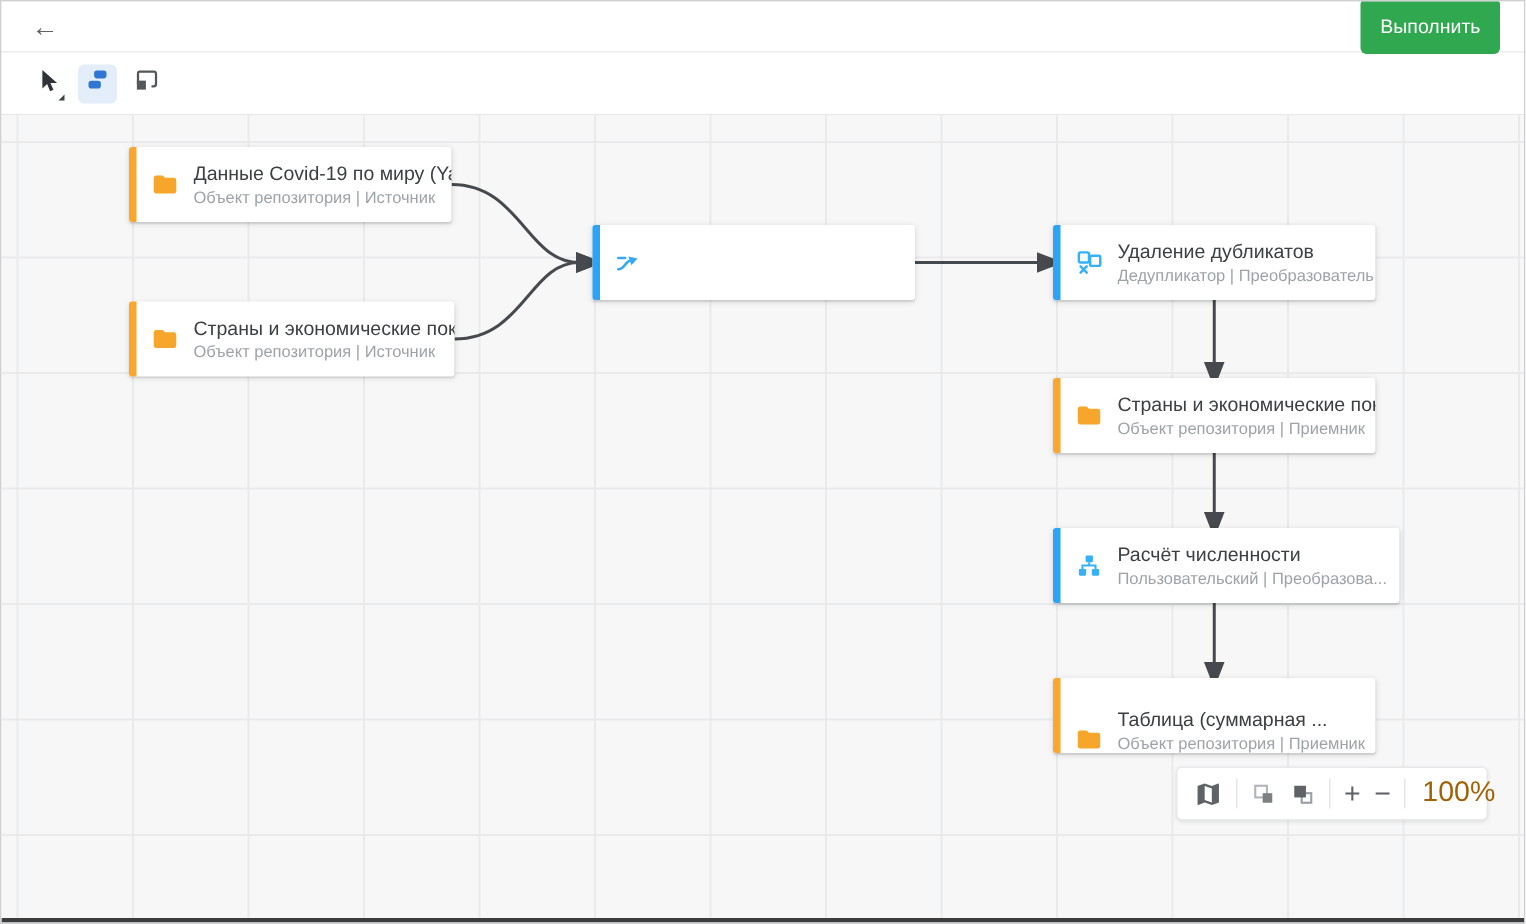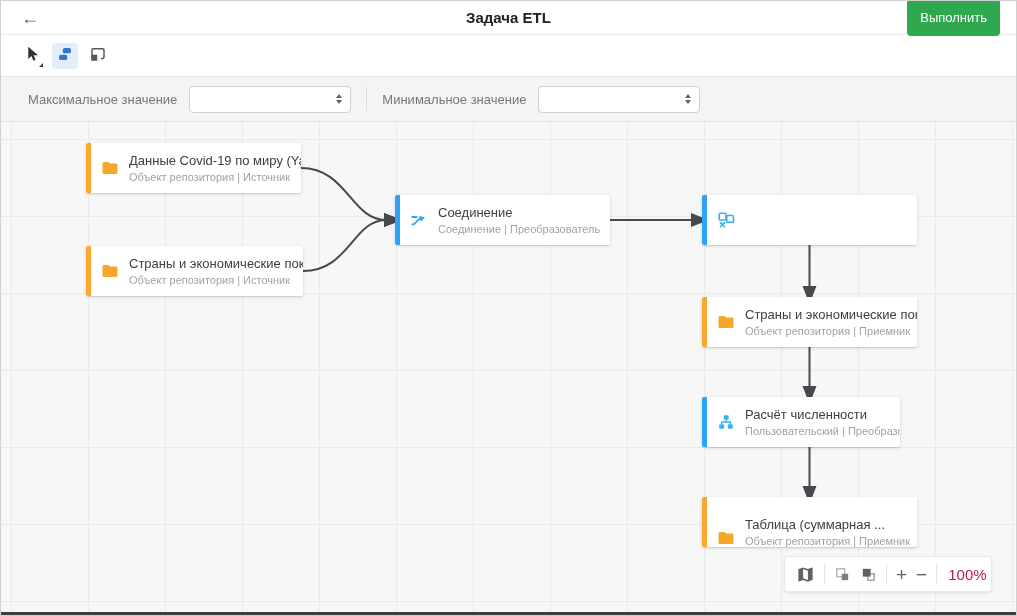--- a/index.html
+++ b/index.html
@@ -60,32 +60,31 @@
 
   
   .zoom-panel { position:absolute; left:783px; top:434px; width:208px; height:36px;
                 background:#fff; border:1px solid #e8e9ea; border-radius:4px;
                 box-shadow:0 1px 3px rgba(0,0,0,0.10);
                 display:flex; align-items:center; padding:0 11px; gap:9px; }
   .zdiv { width:1px; height:20px; background:#e4e5e7; flex:0 0 1px; }
   .zbtn { display:flex; align-items:center; justify-content:center; cursor:pointer;
           color:#5f6368; user-select:none; }
   .zbtn.text { font-size:19px; line-height:1; width:18px; }
-  .zoom-level { font-size:15px; color:#be185d; margin-left:2px; }
+  .zoom-level { font-size:19px; color:#a16207; margin-left:2px; }
 
   .bottom-strip { height:3px; flex:0 0 3px; background:#3d3d3d; }
 </style>
 </head>
 <body>
 
 <div class="app">
 
   <div class="header">
     <span class="back-btn">←</span>
-    <div class="page-title">Задача ETL</div>
     <button class="run-btn">Выполнить</button>
   </div>
 
   <div class="toolbar">
     <div class="tool">
       <span>
         <svg width="17" height="17" viewBox="0 0 20 20">
             <path d="M5,2 L5,16.5 L8.7,13 L11.1,18.6 L13.7,17.4 L11.3,12.1 L16.5,12.1 Z" fill="#2f3337"></path>
           </svg>
       </span>
@@ -102,39 +101,20 @@
     <div class="tool">
       <span>
         <svg width="18" height="18" viewBox="0 0 24 24">
           <path d="M8,18 L6,18 Q4,18 4,16 L4,7 Q4,7 4,6.5 Q4,5 5.5,5 L18,5 Q20,5 20,7 L20,16 Q20,18 18,18 L16,18" stroke="#54575b" stroke-width="2" fill="none"></path>
           <rect x="3" y="13" width="8" height="8" fill="#54575b"></rect>
         </svg>
       </span>
     </div>
   </div>
 
-  <div class="filterbar">
-    <span class="f-label">Максимальное значение</span>
-    <span class="f-input-wrap">
-      <input class="f-input" type="text" value="" style="">
-      <span class="spin">
-          <i class="up"></i>
-          <i class="down"></i>
-        </span>
-    </span>
-    <span class="f-divider"></span>
-    <span class="f-label">Минимальное значение</span>
-    <span class="f-input-wrap">
-      <input class="f-input" type="text" value="" style="">
-      <span class="spin">
-          <i class="up"></i>
-          <i class="down"></i>
-        </span>
-    </span>
-  </div>
 
   <div class="canvas" id="canvas">
     <svg id="edges">
       <defs>
         <marker id="arrow" markerWidth="10" markerHeight="8" refX="1" refY="3.5" orient="auto">
           <path d="M0,0 L9,3.5 L0,7 Z" fill="#46494d"></path>
         </marker>
       </defs>
     <path class="edge" d="M300,46 C346,46 350,98 385,98" marker-end="url(#arrow)"></path>
         <path class="edge" d="M302,149 C348,149 352,98 385,98" marker-end="url(#arrow)"></path>
@@ -170,48 +150,48 @@
   </div>
         <div class="node" style="left: 394px; top: 73px; width: 215px; height: 50px;">
     <span class="accent" style="background: rgb(43, 163, 247);"></span>
     <span class="nicon">
             <svg width="18" height="18" viewBox="0 0 24 24">
               <path d="M3,18 C9,18 9,10 15,10" stroke="#35a9f2" stroke-width="2.4" fill="none" stroke-linecap="round"></path>
               <path d="M3,8 L9,8" stroke="#35a9f2" stroke-width="2.4" stroke-linecap="round"></path>
               <path d="M13,5.5 L20,9.8 L12.8,13.6 Z" fill="#35a9f2" transform="rotate(-20 16 9)"></path>
             </svg>
           </span>
-    <span class="ntext">
-      <span class="ntitle">Соединение</span>
-      <span class="nsub">Соединение | Преобразователь</span>
-    </span>
   </div>
         <div class="node" style="left: 701px; top: 73px; width: 215px; height: 50px;">
     <span class="accent" style="background: rgb(43, 163, 247);"></span>
     <span class="nicon">
             <svg width="18" height="18" viewBox="0 0 24 24">
               <rect x="3" y="3" width="9" height="9" rx="1.5" stroke="#35b1f5" stroke-width="2.2" fill="none"></rect>
               <rect x="13" y="6" width="9" height="9" rx="1.5" stroke="#35b1f5" stroke-width="2.2" fill="none"></rect>
               <path d="M4.5,15.5 L10,21 M10,15.5 L4.5,21" stroke="#35b1f5" stroke-width="2.2" stroke-linecap="round"></path>
             </svg>
           </span>
+    <span class="ntext">
+      <span class="ntitle">Удаление дубликатов</span>
+      <span class="nsub">Дедупликатор | Преобразователь</span>
+    </span>
   </div>
         <div class="node" style="left: 701px; top: 175px; width: 215px; height: 50px;">
     <span class="accent" style="background: rgb(251, 166, 47);"></span>
     <span class="nicon">
             <svg width="18" height="18" viewBox="0 0 24 24">
               <path d="M10 4H4c-1.1 0-2 .9-2 2v12c0 1.1.9 2 2 2h16c1.1 0 2-.9 2-2V8c0-1.1-.9-2-2-2h-8l-2-2z" fill="#f6a62a"></path>
             </svg>
           </span>
     <span class="ntext">
       <span class="ntitle">Страны и экономические пок...</span>
       <span class="nsub">Объект репозитория | Приемник</span>
     </span>
   </div>
-        <div class="node" style="left: 701px; top: 275px; width: 198px; height: 50px;">
+        <div class="node" style="left: 701px; top: 275px; width: 231px; height: 50px;">
     <span class="accent" style="background: rgb(43, 163, 247);"></span>
     <span class="nicon">
             <svg width="18" height="18" viewBox="0 0 24 24">
               <rect x="9" y="3" width="6.5" height="6" rx="1" fill="#35b1f5"></rect>
               <rect x="3" y="15" width="6.5" height="6" rx="1" fill="#35b1f5"></rect>
               <rect x="14.5" y="15" width="6.5" height="6" rx="1" fill="#35b1f5"></rect>
               <path d="M12.2,9 L12.2,12 M6.2,15 L6.2,12 L17.8,12 L17.8,15" stroke="#35b1f5" stroke-width="1.8" fill="none"></path>
             </svg>
           </span>
     <span class="ntext">

